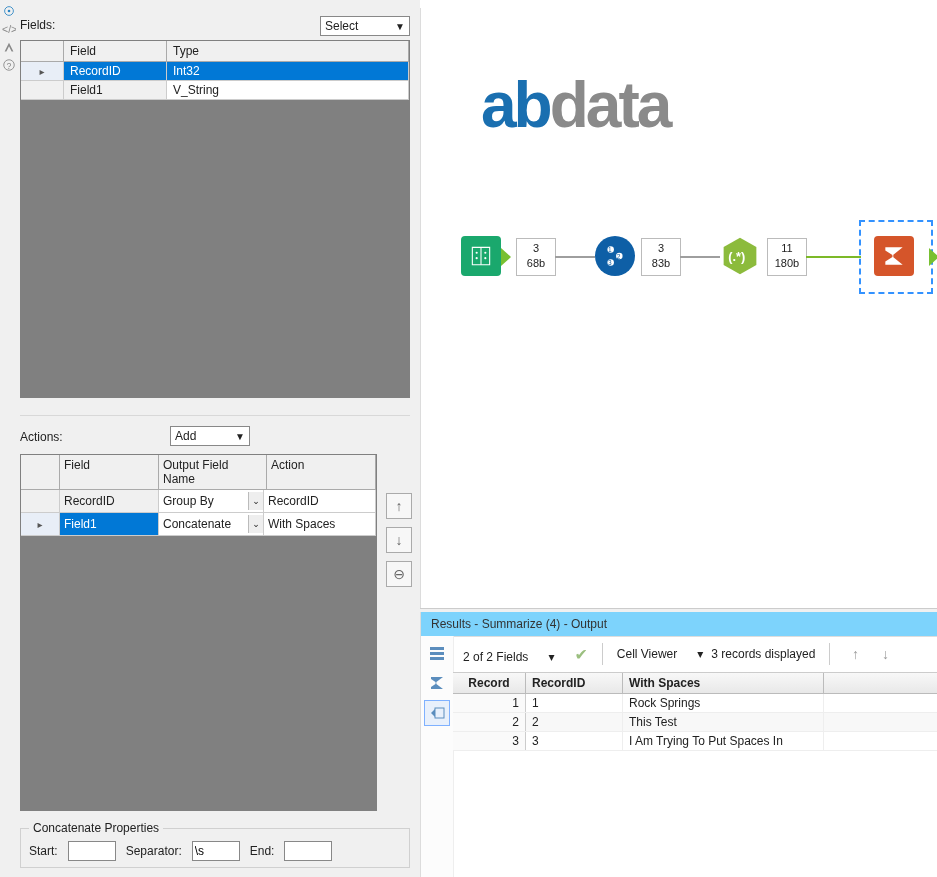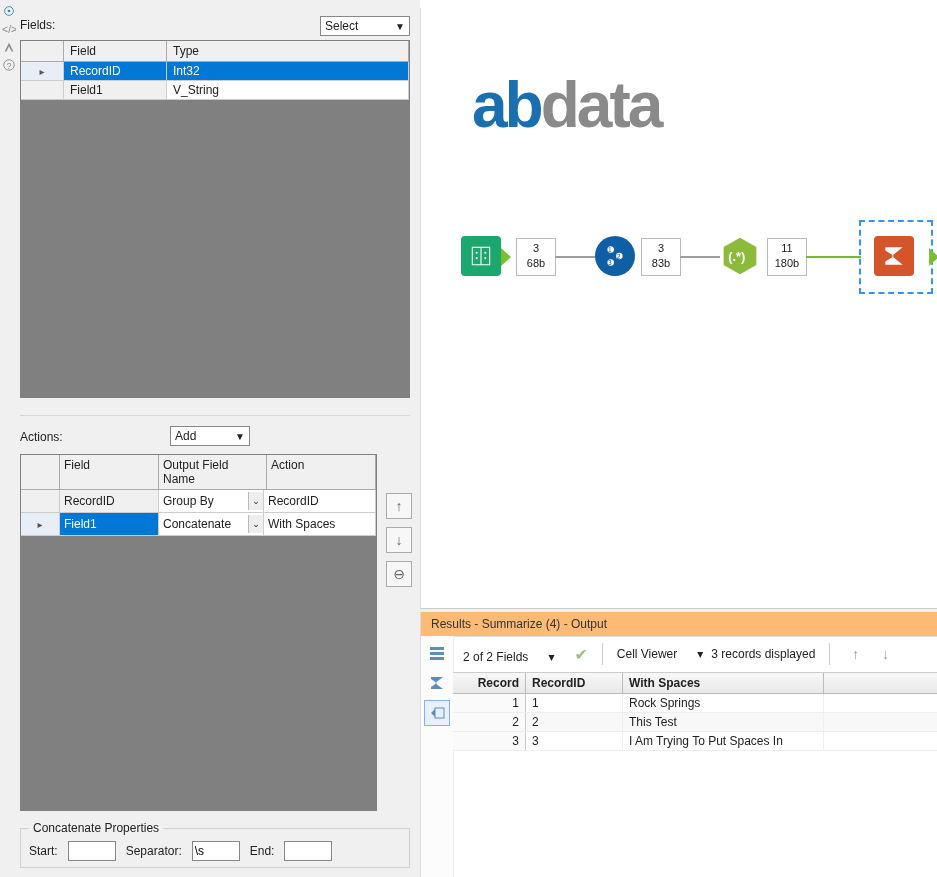--- a/index.html
+++ b/index.html
@@ -54,48 +54,48 @@
   .concat-box { position:absolute; left:20px; bottom:6px; right:10px; height:50px; }
   .concat-fieldset { border:1px solid #d0d0d0; padding:4px 8px 6px 8px; margin:0; }
   .concat-fieldset legend { font-size:12px; padding:0 4px;}
   .concat-row { display:flex; align-items:center; gap:10px; font-size:12px; margin-top:2px;}
   .txt-in { border:1px solid #888; height:18px; width:42px; padding:0 2px; font-size:12px;}
 
   
   .top-tabs { height:8px; border-bottom:1px solid #e6e6e6; }
   .canvas { position:absolute; left:0; top:8px; right:0; height:600px; background:#fff; border-left:1px solid #dcdcdc;}
   .splitter-h { position:absolute; left:0; top:608px; right:0; height:4px; background:#f0f0f0; border-top:1px solid #ccc; border-bottom:1px solid #ccc;}
-  .logo { position:absolute; left:51px; top:60px; font-size:64px; font-weight:700; letter-spacing:-3px;}
+  .logo { position:absolute; left:60px; top:60px; font-size:64px; font-weight:700; letter-spacing:-3px;}
   .logo .ab { color:#1a6fb0;}
   .logo .dt { color:#8a8a8a;}
 
   .flow { position:absolute; left:20px; top:210px; right:10px; height:80px;}
   .node { position:absolute; width:40px; height:40px; border-radius:6px; display:flex; align-items:center; justify-content:center;}
   .node svg { display:block;}
   .meta-box { position:absolute; width:38px; height:34px; border:1px solid #bbb; background:#fff; font-size:11px; text-align:center; line-height:15px; padding-top:2px;}
   .conn { position:absolute; height:2px; background:#9e9e9e;}
   .conn.green { background:#7cb928;}
   .arrow { position:absolute; width:0; height:0; border-style:solid;}
   .sel-box { position:absolute; border:2px dashed #3392ff;}
 
   
   .results { position:absolute; left:0; top:612px; right:0; bottom:0; border-left:1px solid #dcdcdc; background:#fff;}
-  .res-title-bar { height:24px; background:#fdba74; border-bottom:1px solid #ddd; padding-left:10px; display:flex; align-items:center; font-size:12px; color:#333;text-align:right;}
+  .res-title-bar { height:24px; background:#7dd3fc; border-bottom:1px solid #ddd; padding-left:10px; display:flex; align-items:center; font-size:12px; color:#333;text-align:right;}
   .res-toolbar { height:36px; display:flex; align-items:center; padding-left:10px; gap:8px; font-size:12px; border-bottom:1px solid #eee;}
   .res-toolbar .grp { display:flex; align-items:flex-end; gap:20px;}
   .res-toolbar .sep { width:1px; height:22px; background:#ccc; margin:0 6px;}
   .nav-btn { width:22px; height:22px; display:flex; align-items:center; justify-content:center; color:#999; font-size:14px;}
   .results-left { position:absolute; left:0; top:24px; width:32px; bottom:0; background:#fcfcfc; border-right:1px solid #eee;}
   .results-left .ic { width:24px; height:24px; margin:4px auto; display:flex; align-items:center; justify-content:center; border:1px solid transparent;}
   .results-left .ic.sel { border:1px solid #7fb1ff; background:#e8f0fb;}
   .results-body { position:absolute; left:32px; top:60px; right:0; bottom:0; }
 
   .res-grid-hdr { display:flex; background:linear-gradient(#f8f8f8,#e8e8e8); border-top:1px solid #ccc; border-bottom:1px solid #bbb;}
   .res-grid-hdr .rh { padding:3px 6px; border-right:1px solid #bbb; font-weight:600; font-size:12px;}
-  .rc0 { width:60px; text-align:right; min-width:60px;}
+  .rc0 { width:60px; text-align:center; min-width:60px;}
   .rc1 { width:84px; min-width:84px;}
   .rc2 { width:188px; min-width:188px;}
   .res-gr-row { display:flex; border-bottom:1px solid #eee;}
   .res-gr-row .rc { padding:2px 6px; border-right:1px solid #eee; font-size:12px;}
   .res-gr-row .rc0 { background:#fafafa; text-align:right; border-right:1px solid #ccc;}
   .res-gr-row.alt { background:#f8f8f8;}
 
   .v-splitter { position:absolute; left:420px; top:0; width:4px; height:877px; background:#f0f0f0; border-left:1px solid #ccc; border-right:1px solid #ccc;}
 </style>
 </head>

